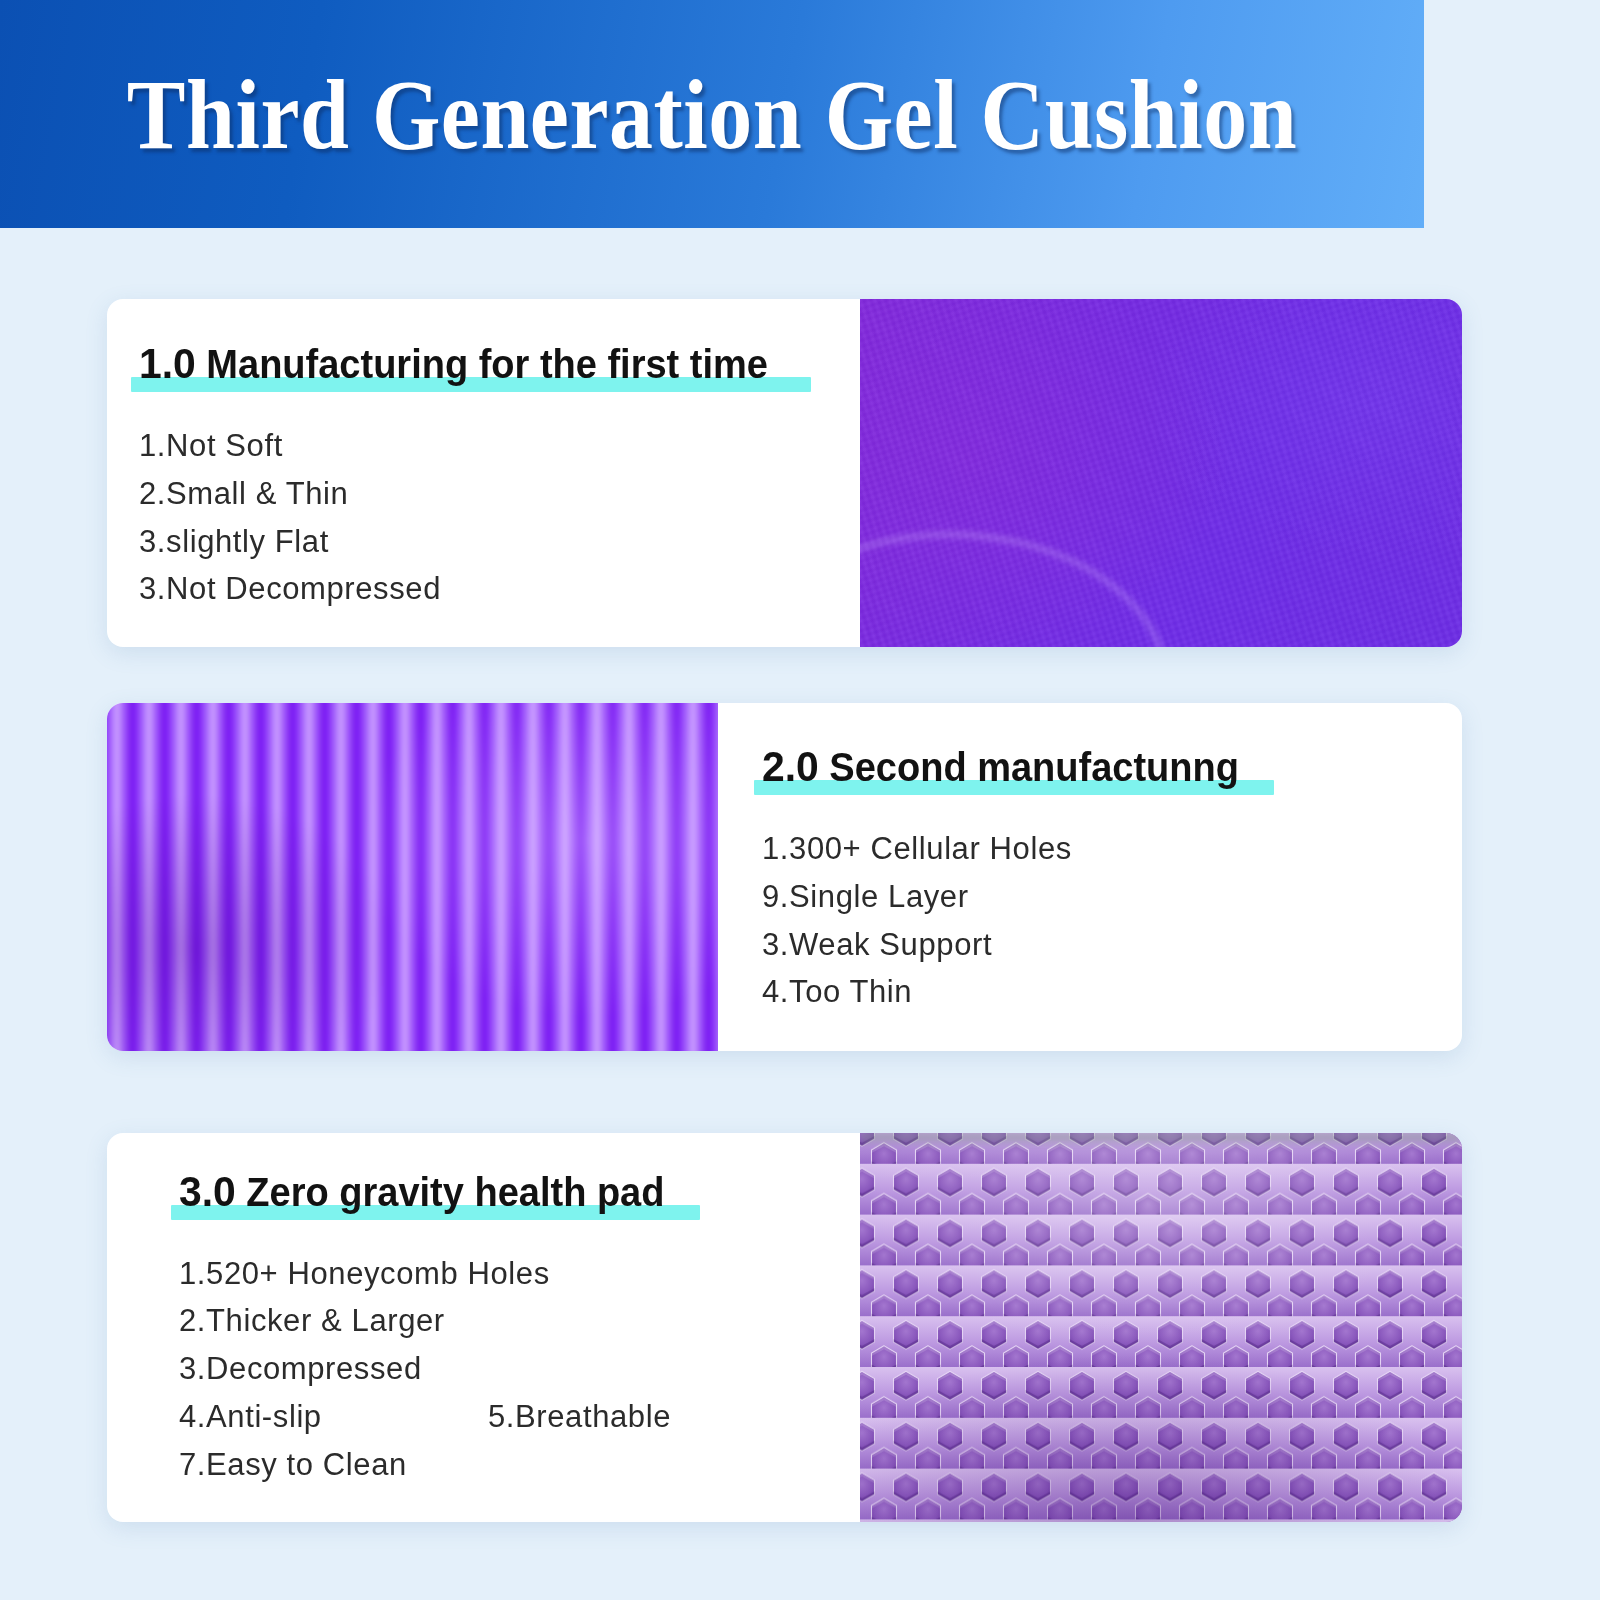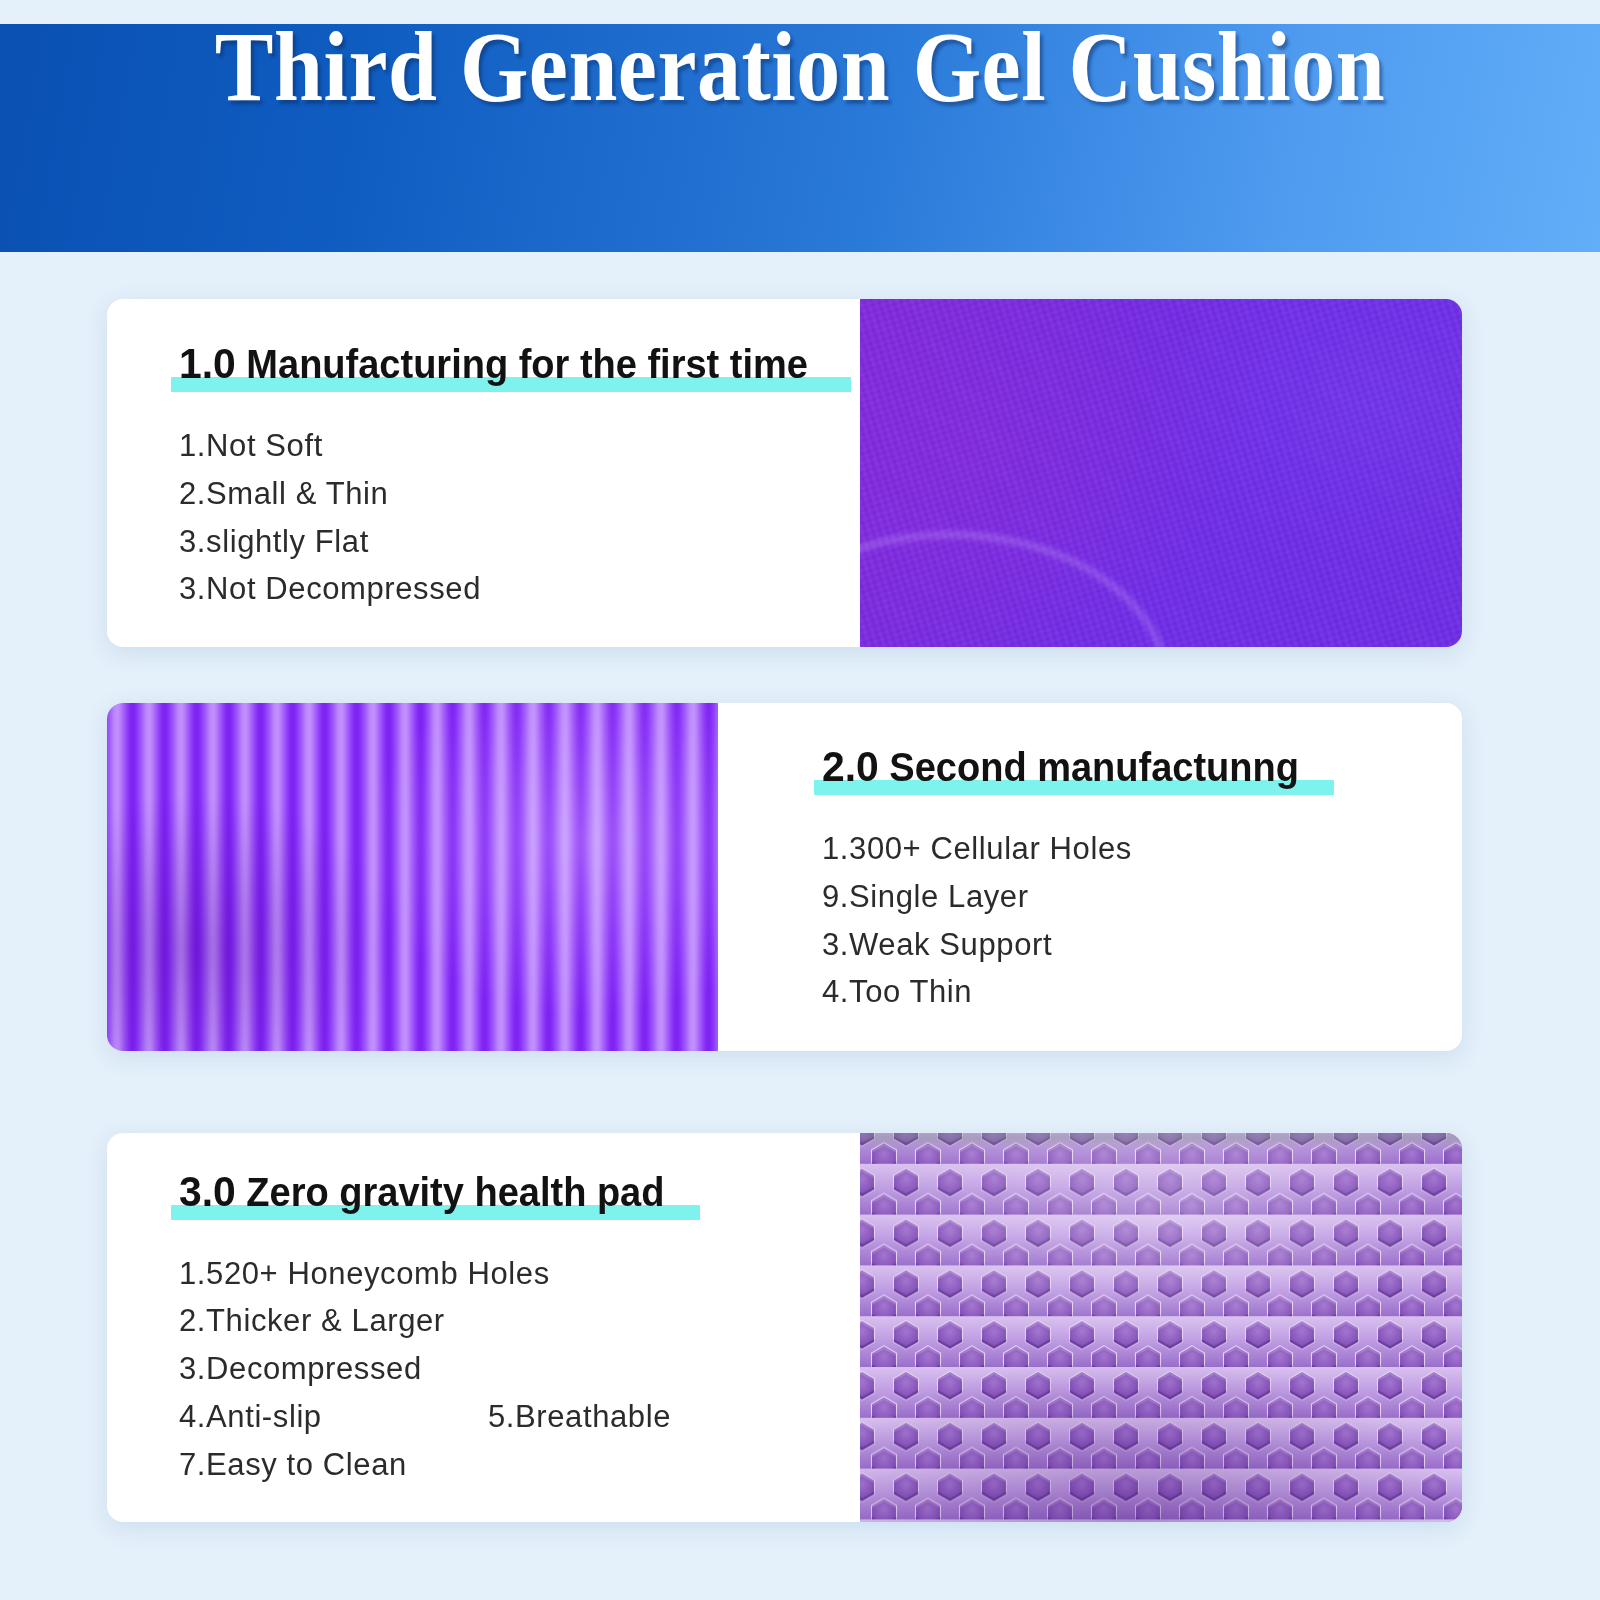--- a/index.html
+++ b/index.html
@@ -12,26 +12,26 @@
     background: #e4f0fa;
     font-family: "Liberation Sans", sans-serif;
     overflow: hidden;
     position: relative;
   }
 
   
   .header {
     position: absolute;
     left: 0; top: 0;
-    width: 1600px;
+    width: 1424px;
     height: 228px;
     background: linear-gradient(100deg, #0b50b3 0%, #0f5cc0 22%, #2a7ad9 55%, #4e9bf0 80%, #62aef8 100%);
     display: flex;
+    align-items: center;
     justify-content: center;
-    margin-top: 24px;
   }
   .header-title {
     font-family: "Liberation Serif", serif;
     font-weight: bold;
     font-size: 88px;
     color: #ffffff;
     letter-spacing: 0.5px;
     text-shadow: 3px 4px 3px rgba(10, 40, 90, 0.45);
     white-space: nowrap;
     transform: scaleY(1.12);
@@ -51,22 +51,22 @@
   #card-3 { left: 107px; top: 1133px; width: 1355px; height: 389px; }
 
   .card-text {
     box-sizing: border-box;
     flex: 1 1 auto;
     padding: 0 0 0 72px;
     display: flex;
     flex-direction: column;
     justify-content: center;
   }
-  #card-1 .card-text { padding-left: 72px; padding-top: 6px; border-radius: 7px; }
-  #card-2 .card-text { padding-left: 104px; padding-top: 4px; }
+  #card-1 .card-text { padding-left: 32px; padding-top: 6px; border-radius: 7px; }
+  #card-2 .card-text { padding-left: 44px; padding-top: 4px; }
   #card-3 .card-text { padding-left: 72px; }
 
   .heading-wrap {
     position: relative;
     display: inline-block;
     align-self: flex-start;
     margin-bottom: 30px;
   }
   .heading-bar {
     position: absolute;

